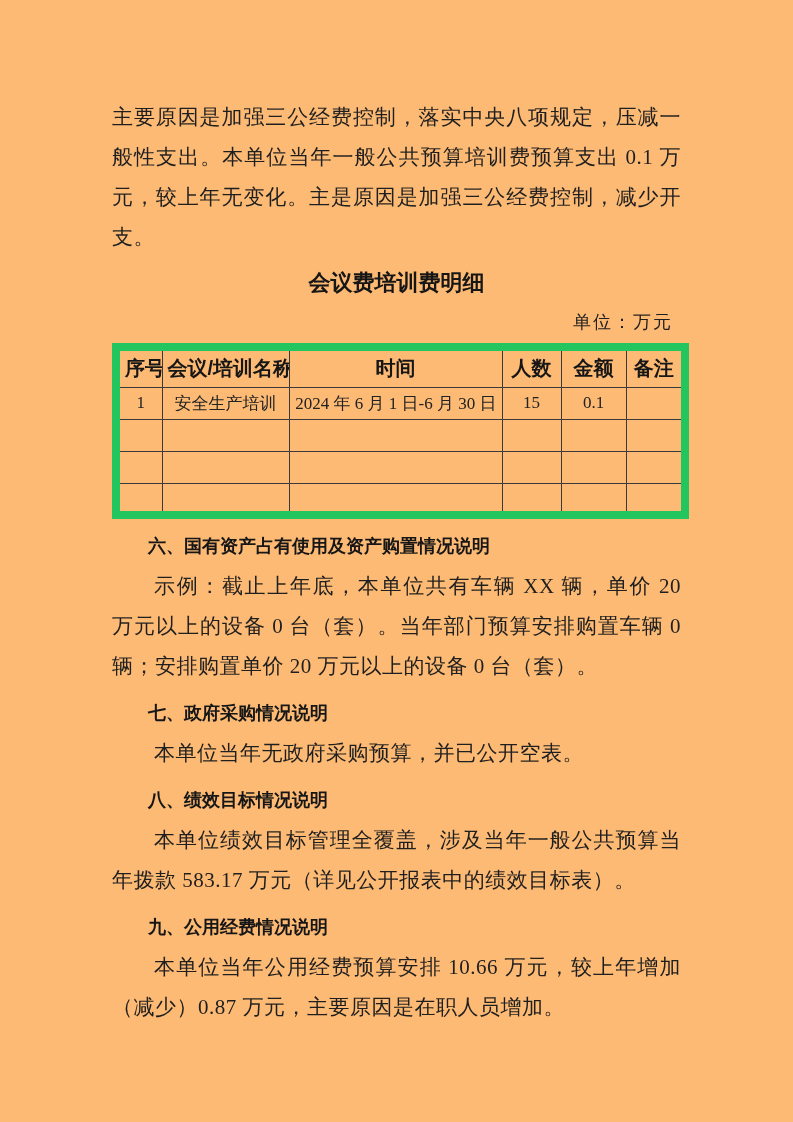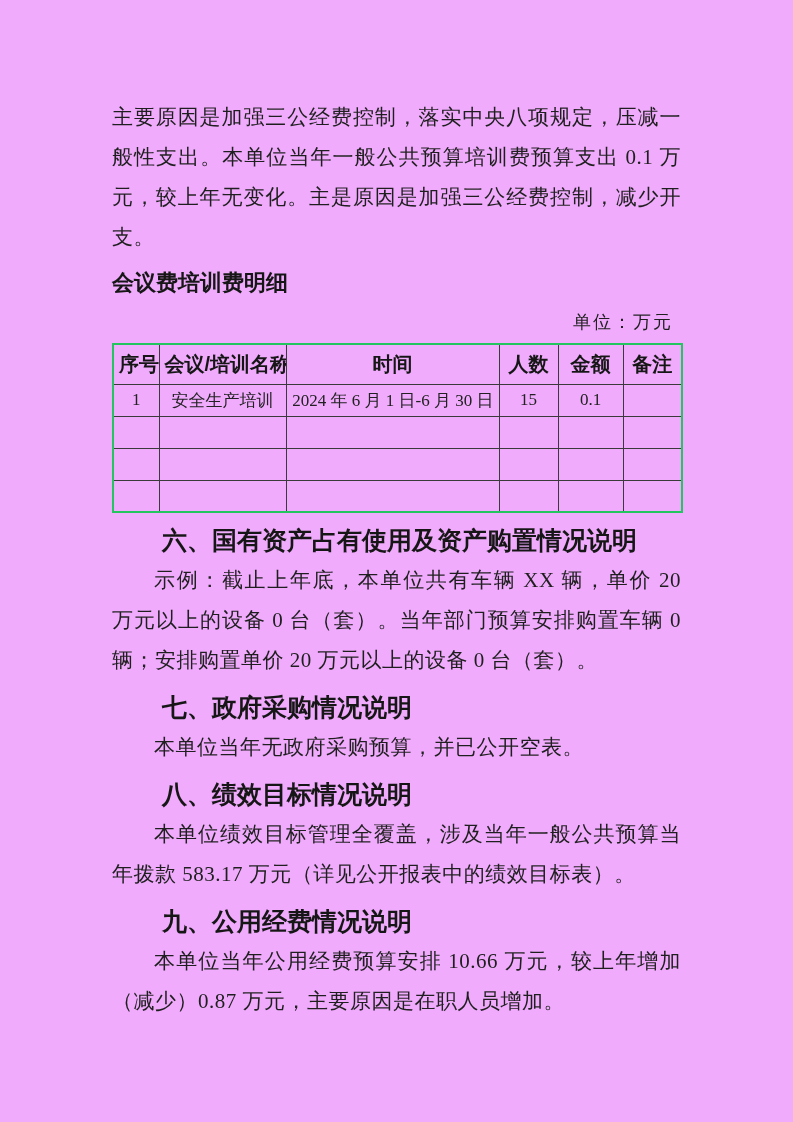--- a/index.html
+++ b/index.html
@@ -1,55 +1,56 @@
 <!DOCTYPE html>
 <html><head>
 <meta charset="utf-8">
 <style>
   html, body { margin: 0; padding: 0; background: #ffffff; }
   .page {
     position: relative;
     width: 793px;
     height: 1122px;
     margin: 0 auto;
-    background: #f0abfc;
+    background: #fdba74;
     box-sizing: border-box;
     padding: 97px 112px 0 112px;
     font-family: "Liberation Serif", "DejaVu Serif", serif;
     color: #1f1f1f;
     overflow: hidden;
   }
   .para {
     margin: 0;
     font-size: 21px;
     line-height: 40px;
     text-align: justify;
     letter-spacing: 0.5px;
   }
   .para.indent { text-indent: 2em; }
   .doc-title {
     margin: 8px 0 0 0;
     font-family: "Liberation Sans", "DejaVu Sans", sans-serif;
     font-weight: bold;
     font-size: 22px;
     line-height: 36px;
+    text-align: center;
     color: #161616;
   }
   .unit-label {
     margin: 8px;
     font-size: 18px;
     line-height: 26px;
     text-align: right;
     letter-spacing: 2px;
   }
   table.fee-table {
     width: 569px;
     border-collapse: collapse;
     table-layout: fixed;
-    border: 2px solid #22c55e;
+    border: 8px solid #22c55e;
     padding-left: 48px;
   }
   table.fee-table th, table.fee-table td {
     border: 1px solid #3a3a3a;
     padding: 0 5px;
     overflow: hidden;
     white-space: nowrap;
     box-sizing: border-box;
   }
   table.fee-table th {
@@ -65,21 +66,21 @@
     font-size: 17px;
     color: #222222;
   }
   td.cell-center { text-align: center; }
   td.cell-left   { text-align: center; }
   td.cell-time   { font-size: 15px; text-align: right; }
   .section-heading {
     margin: 7px 0 0 0;
     font-family: "Liberation Sans", "DejaVu Sans", sans-serif;
     font-weight: bold;
-    font-size: 25px;
+    font-size: 18px;
     line-height: 40px;
     text-indent: 2em;
     color: #161616;
   }
 </style>
 </head>
 <body>
 
 <div class="page">
 

